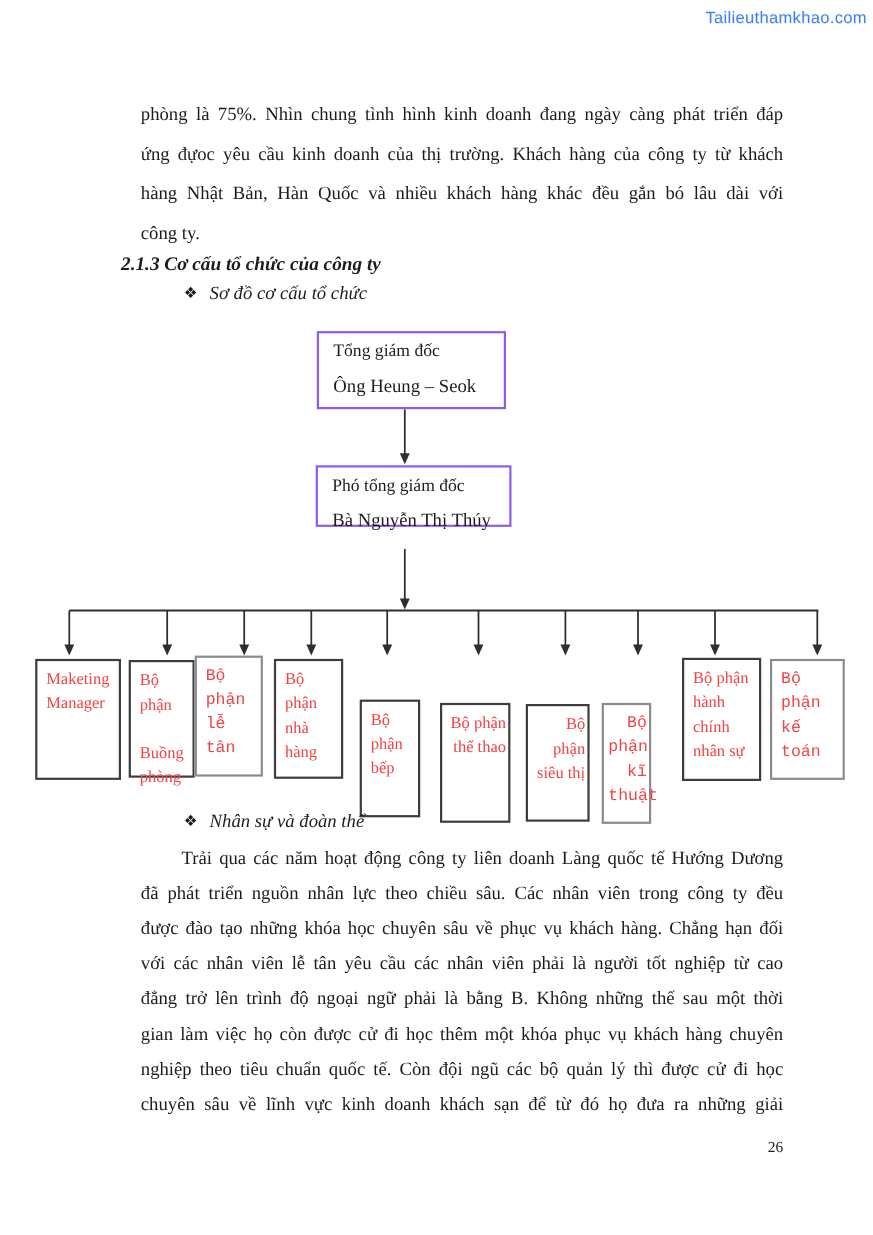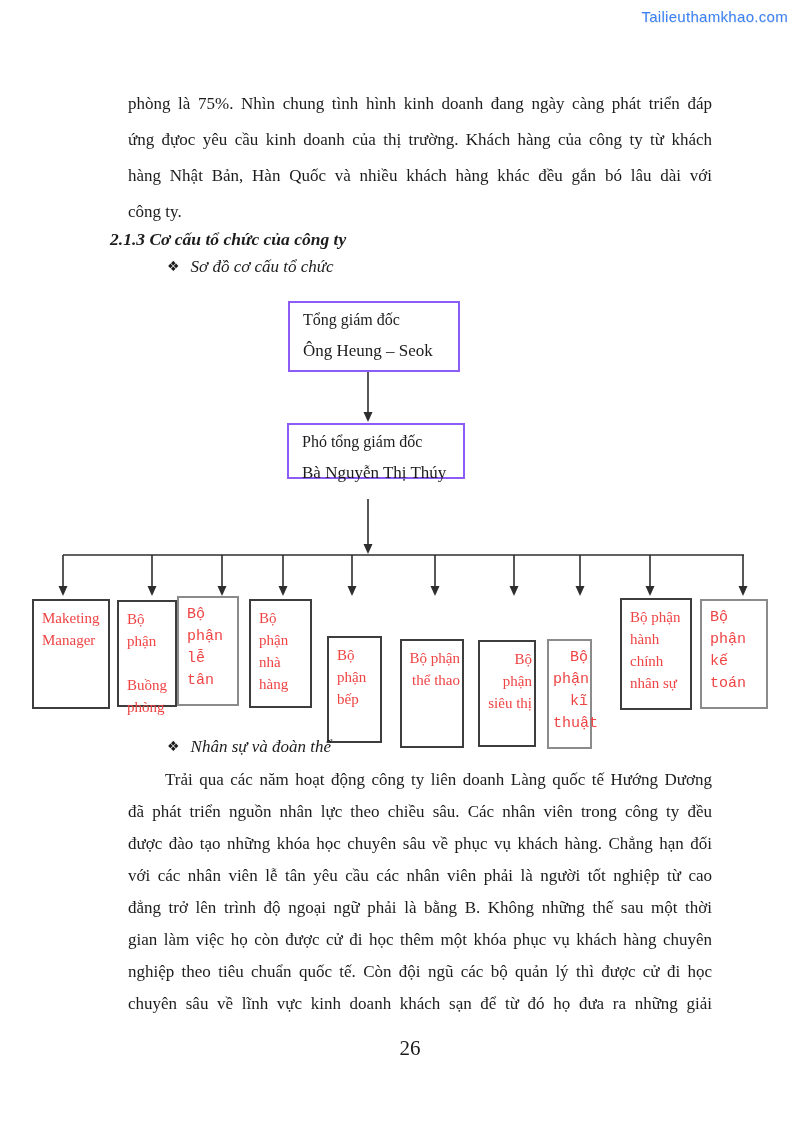--- a/index.html
+++ b/index.html
@@ -88,22 +88,22 @@
     white-space: pre-line;
     color: #ef4444;
   }
   .dept.gray { border-color: #8b8b8b; font-family: Liberation Mono, monospace; }
   .dept.center { text-align: right; padding-left: 4px; padding-right: 2px; margin-top: 40px; }
   .page-number {
     position: absolute;
     left: 108px;
     top: 1036px;
     width: 604px;
-    text-align: center;
-    font-size: 21px;
+    text-align: right;
+    font-size: 14px;
   }
 </style>
 </head>
 <body>
 
 <div class="page">
 
   <div class="watermark">Tailieuthamkhao.com</div>
 
   <div class="para p1">

